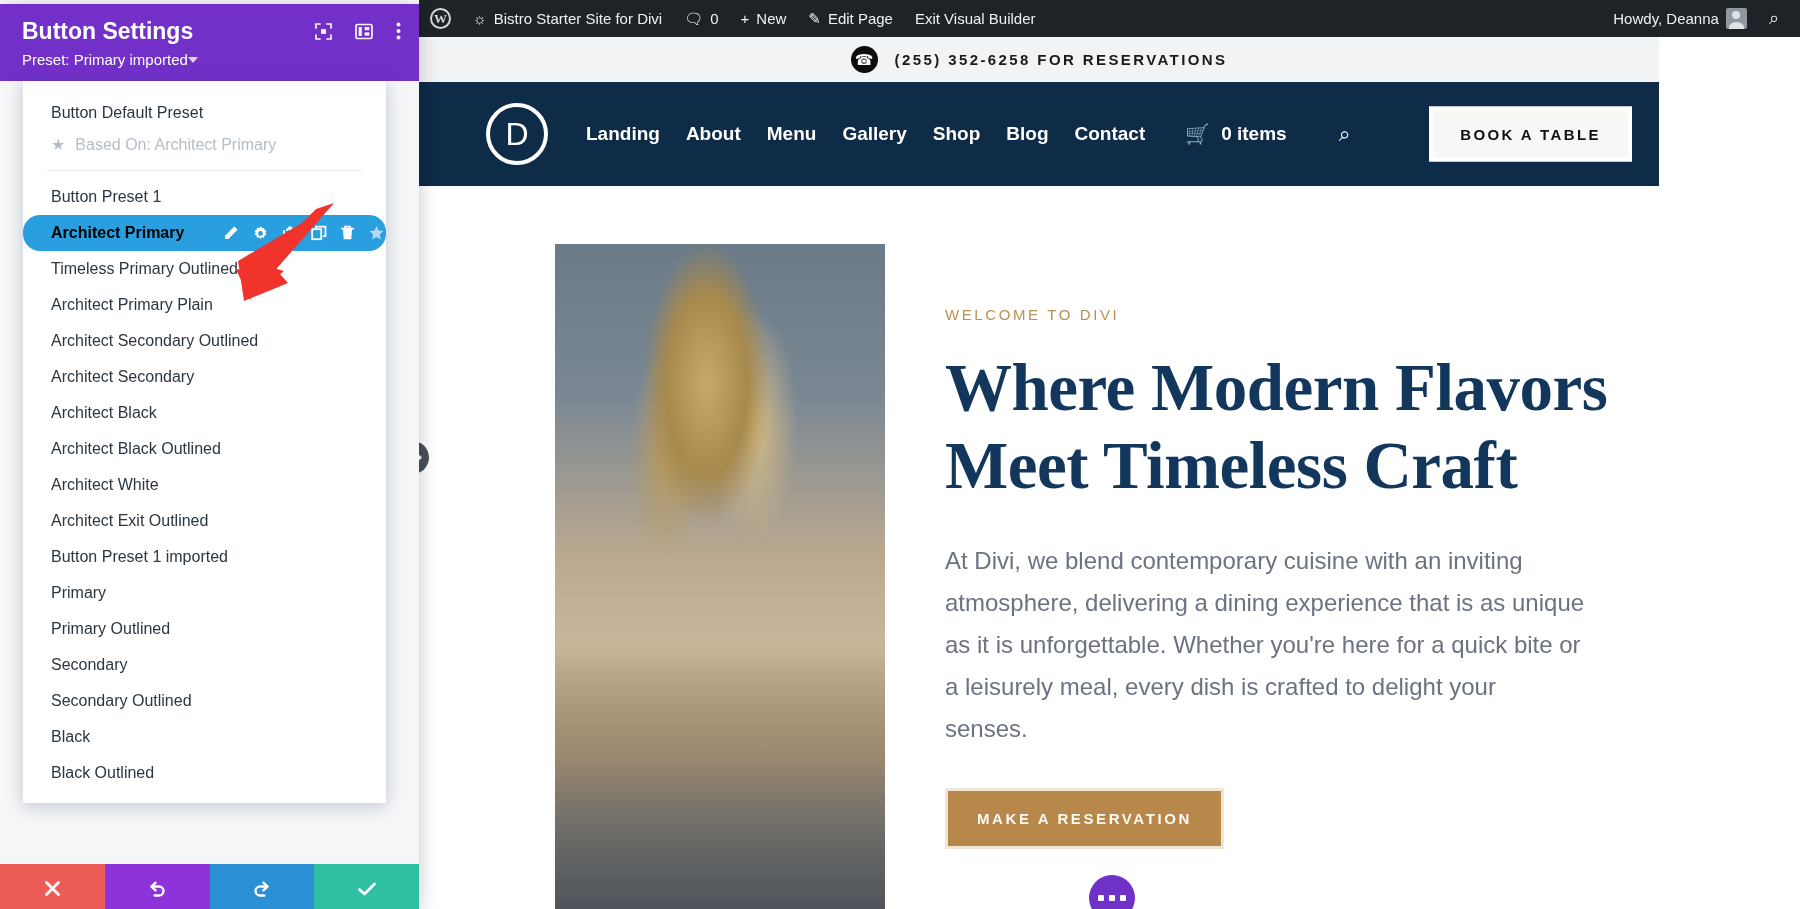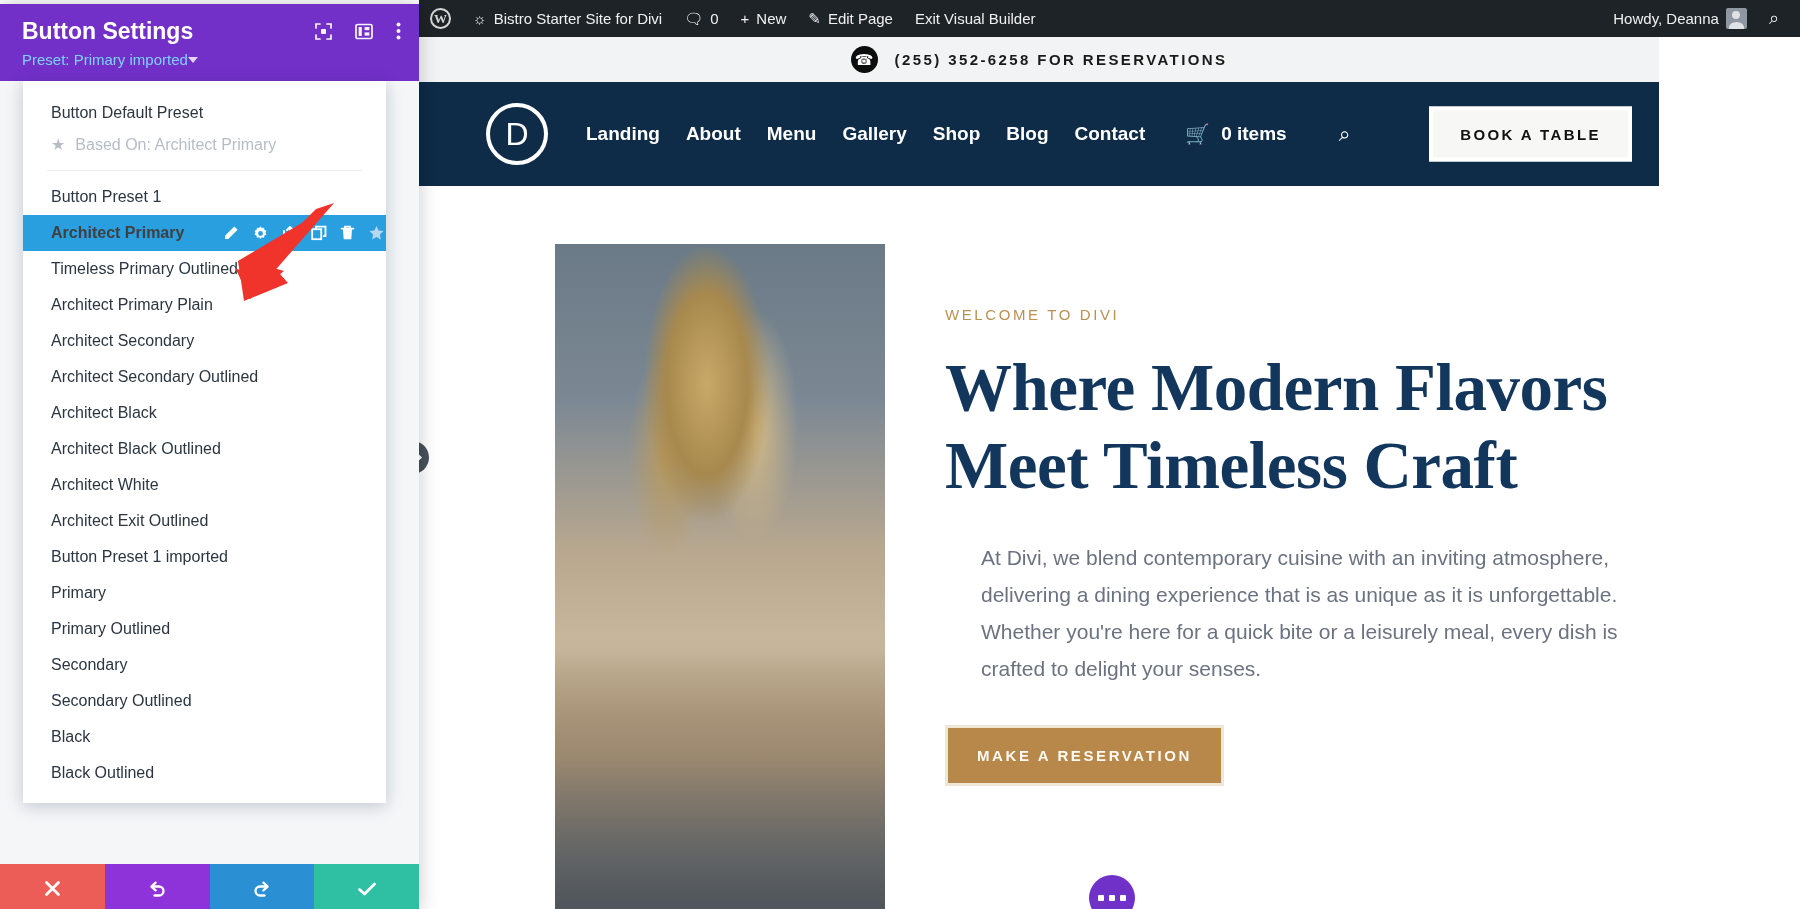--- a/index.html
+++ b/index.html
@@ -118,22 +118,22 @@
   .eyebrow {
     color: #b89155; font-size: 15px; font-weight: 400;
     letter-spacing: 2.6px; margin-bottom: 26px;
   }
   .hero-title {
     font-family: "Liberation Serif", serif;
     font-size: 67px; line-height: 1.16; font-weight: 700;
     color: #12365c; letter-spacing: -0.5px; margin-bottom: 36px;
   }
   .hero-body {
-    font-size: 21px; line-height: 1.75; color: #6b7280;
-    max-width: 640px; margin-bottom: 38px; margin-left: 36px;
+    font-size: 24px; line-height: 1.75; color: #6b7280;
+    max-width: 640px; margin-bottom: 38px;
   }
   .reserve-btn {
     display: inline-block; background: #b8884a;
     border: 3px solid #efe6d6;
     color: #fdfaf4; padding: 19px 29px;
     font-size: 15px; font-weight: 700; letter-spacing: 2.6px;
   }
   .fab {
     position: absolute; left: 670px; top: 838px;
     width: 46px; height: 46px; border-radius: 50%;
@@ -156,21 +156,21 @@
     display: flex; flex-direction: column;
   }
   .panel-header {
     background: #7230c9; padding: 14px 22px 13px 22px; position: relative;
     flex: 0 0 auto;
   }
   .panel-title {
     color: #ffffff; font-size: 23px; font-weight: 700; margin-bottom: 6px;
   }
   .panel-preset {
-    color: #7dd3fc; font-size: 15px; font-weight: 400;
+    color: #ffffff; font-size: 15px; font-weight: 400;
     display: flex; align-items: center; gap: 0;
   }
   .caret-down {
     width: 0; height: 0; border-left: 5px solid transparent;
     border-right: 5px solid transparent; border-top: 6px solid #e3d4f6;
     display: inline-block;
   }
   .hdr-icons {
     position: absolute; right: 18px; top: 18px;
     display: flex; align-items: center; gap: 23px;
@@ -190,22 +190,22 @@
     padding: 9px 28px; font-size: 16px; color: #2b3640;
     display: flex; align-items: center; white-space: nowrap;
   }
   .dd-sub {
     padding: 4px 28px 10px 28px; font-size: 16px; color: #b6bdc6;
     display: flex; align-items: center; gap: 10px;
   }
   .dd-star { color: #b6bdc6; font-size: 16px; display: inline-flex; }
   .dd-divider { height: 1px; background: #e9edf1; margin: 6px 24px 8px 24px; }
   .dd-item.selected {
-    background: #2a9fe0; color: #404040; font-weight: 600;
-    justify-content: space-between; padding-right: 1px;
+    background: #2a9fe0; color: #000000; font-weight: 600;
+    justify-content: space-between; padding-right: 1px; border-radius: 17px;
   }
   .row-icons { display: flex; align-items: center; gap: 13px; margin-left: 26px; }
   .row-icons .ri { color: #ffffff; display: inline-flex; }
 
   
   .arrow-svg { position: absolute; left: 210px; top: 118px; z-index: 70; pointer-events: none; }
 
   .panel-footer {
     flex: 0 0 auto; height: 49px; display: flex;
   }
@@ -410,22 +410,22 @@
             <span class="ri">
               <svg width="17" height="16" viewBox="0 0 17 16">
                 <path d="M8.5 1l2.1 4.5 4.9.6-3.6 3.4.95 4.9-4.35-2.4-4.35 2.4.95-4.9L1.5 6.1l4.9-.6z" fill="#b5d8ef"></path>
               </svg>
             </span>
           </span>
         </div>
 
         <div class="dd-item">Timeless Primary Outlined</div>
         <div class="dd-item">Architect Primary Plain</div>
+        <div class="dd-item">Architect Secondary Outlined</div>
         <div class="dd-item">Architect Secondary</div>
-        <div class="dd-item">Architect Secondary Outlined</div>
         <div class="dd-item">Architect Black</div>
         <div class="dd-item">Architect Black Outlined</div>
         <div class="dd-item">Architect White</div>
         <div class="dd-item">Architect Exit Outlined</div>
         <div class="dd-item">Button Preset 1 imported</div>
         <div class="dd-item">Primary</div>
         <div class="dd-item">Primary Outlined</div>
         <div class="dd-item">Secondary</div>
         <div class="dd-item">Secondary Outlined</div>
         <div class="dd-item">Black</div>

